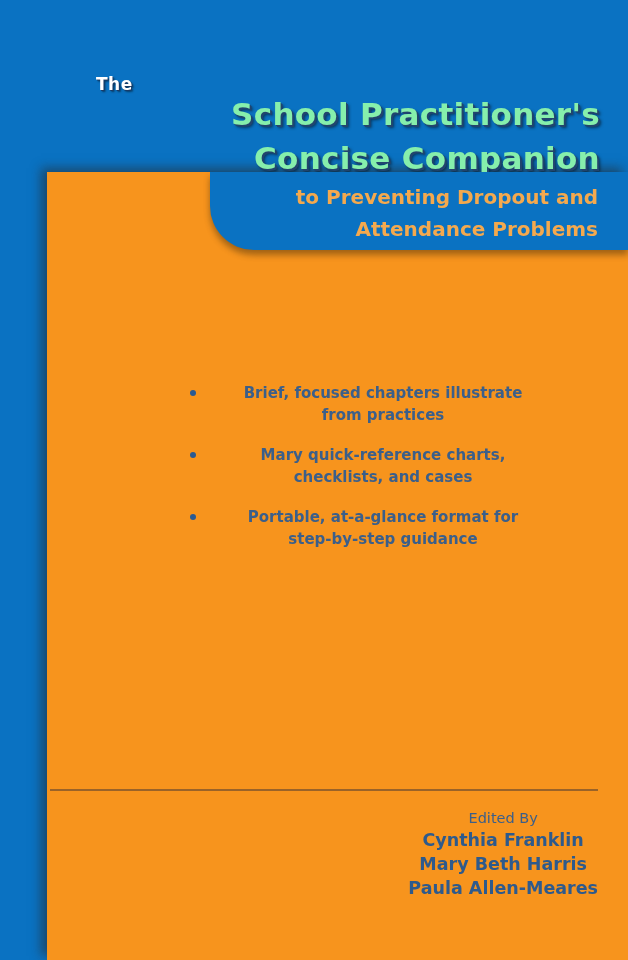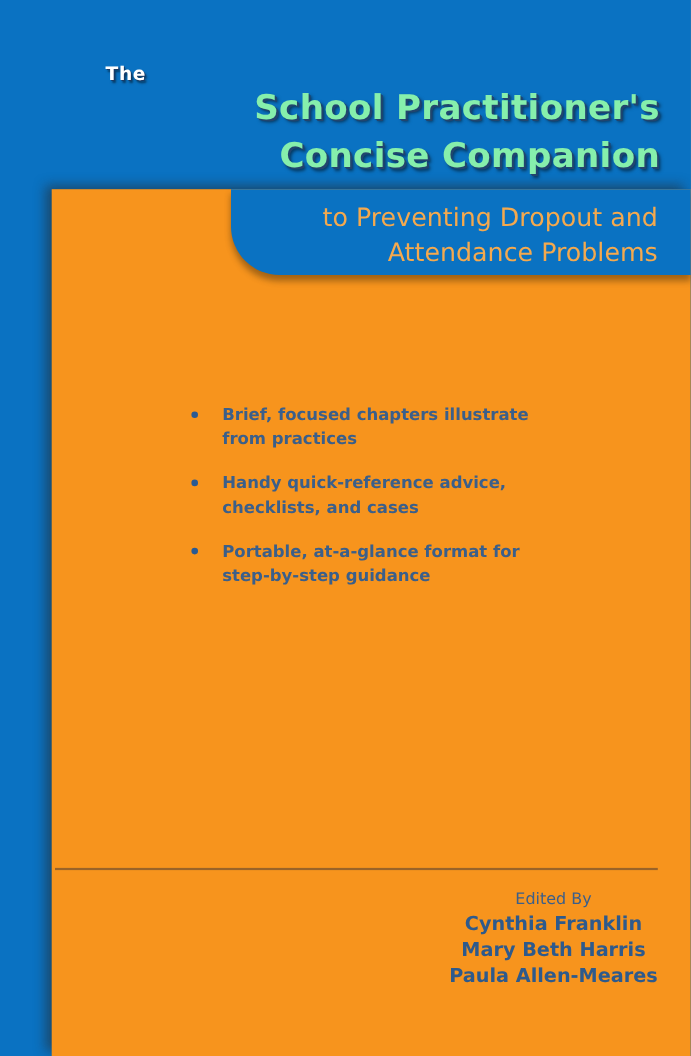--- a/index.html
+++ b/index.html
@@ -8,21 +8,21 @@
       background: #0a72c2;
       position: relative;
       font-family: "DejaVu Sans", "Liberation Sans", sans-serif;
     }
     .cover { position: absolute; inset: 0; background: #0a72c2; }
     .orange-panel {
       position: absolute; left: 47px; top: 172px; right: 0; bottom: 0;
       background: #f7941d;
       box-shadow: -6px -4px 10px rgba(40,40,40,0.55);
     }
-    .title-block { position: absolute; left: 0; top: 0; width: 628px; height: 172px; }
+    .title-block { position: absolute; left: 0; top: 16px; width: 628px; height: 172px; }
     .the {
       position: absolute; left: 96px; top: 58px;
       color: #ffffff; font-weight: bold; font-size: 17px;
       font-family: "DejaVu Sans", sans-serif;
       text-shadow: 1px 1px 0 #1a3a66, 2px 2px 2px rgba(0,0,0,0.5);
       letter-spacing: 0.5px;
     }
     .title-line {
       position: absolute; right: 28px;
       color: #86efac; font-weight: bold; font-size: 31px;
@@ -34,29 +34,29 @@
     .t1 { top: 80px; }
     .t2 { top: 124px; text-align: right; }
     .subtitle-band {
       position: absolute; left: 210px; top: 172px; right: 0; height: 78px;
       background: #0a72c2;
       border-bottom-left-radius: 44px;
       box-shadow: 0 5px 6px rgba(60,40,10,0.45);
     }
     .subtitle {
       position: absolute; right: 30px; text-align: right;
-      color: #f4a94e; font-weight: normal; font-size: 23px;
+      color: #f4a94e; font-weight: bold; font-size: 20px;
       font-family: "DejaVu Sans", sans-serif;
       white-space: nowrap;
     }
     .s1 { top: 185px; }
     .s2 { top: 217px; }
     .bullets {
       position: absolute; left: 172px; top: 366px; width: 360px;
-      margin: 0; padding: 0; list-style: none;
+      margin: 16px; padding: 0; list-style: none; text-align: center;
     }
     .bullet {
       position: relative; padding-left: 30px; margin-bottom: 18px;
       color: #3b5f8a; font-weight: bold; font-size: 15px; line-height: 22px;
       font-family: "DejaVu Sans", sans-serif;
     }
     .bullet .dot {
       position: absolute; left: 2px; top: 8px; width: 6px; height: 6px;
       border-radius: 50%; background: #2a5a93;
     }
@@ -91,21 +91,21 @@
   <div class="subtitle s2">Attendance Problems</div>
 
   <ul class="bullets">
     <li class="bullet">
       <span class="dot"></span>
       <span>Brief, focused chapters illustrate</span><br>
       <span>from practices</span>
     </li>
     <li class="bullet">
       <span class="dot"></span>
-      <span>Handy quick-reference advice,</span><br>
+      <span>Mary quick-reference charts,</span><br>
       <span>checklists, and cases</span>
     </li>
     <li class="bullet">
       <span class="dot"></span>
       <span>Portable, at-a-glance format for</span><br>
       <span>step-by-step guidance</span>
     </li>
   </ul>
 
   <div class="rule"></div>

